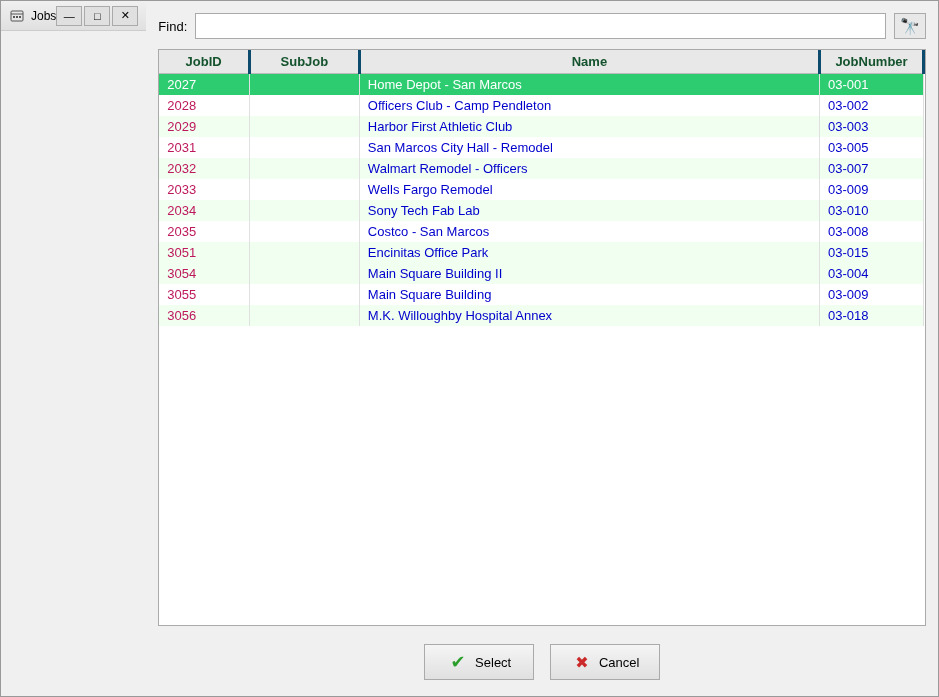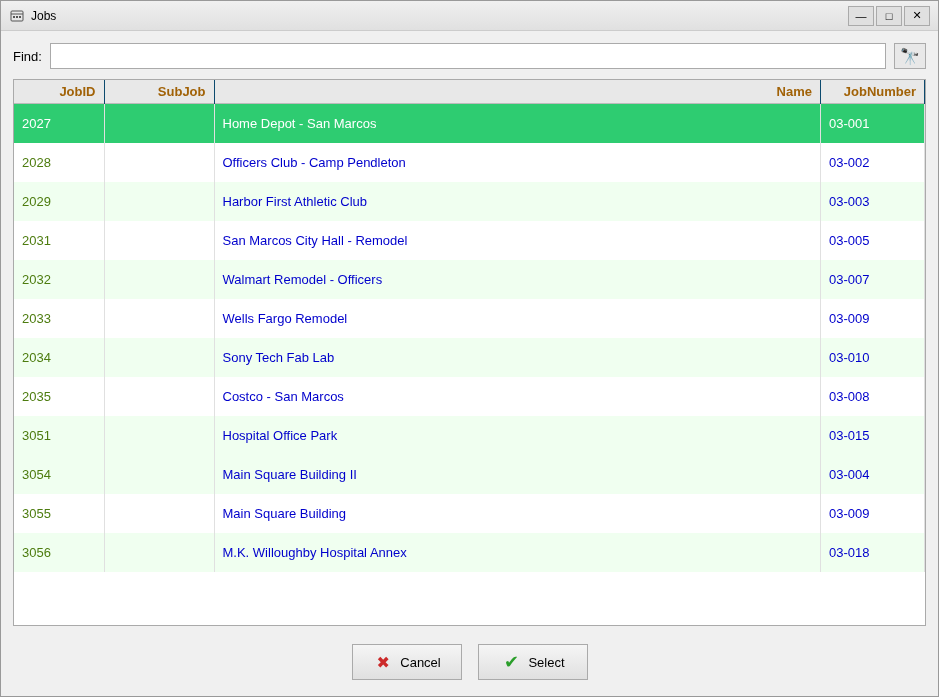--- a/index.html
+++ b/index.html
@@ -13,21 +13,21 @@
       width: 939px;
       height: 697px;
     }
     .window {
       width: 939px;
       height: 697px;
       background: #f0f0f0;
       border: 1px solid #999;
       box-shadow: 2px 2px 8px rgba(0,0,0,0.3);
       display: flex;
-      flex-direction: column;
+      flex-direction: row;
     }
     .title-bar {
       background: linear-gradient(to bottom, #f0f0f0, #e0e0e0);
       border-bottom: 1px solid #ccc;
       height: 30px;
       display: flex;
       align-items: center;
       padding: 0 8px;
       user-select: none;
     }
@@ -104,51 +104,51 @@
     }
     table {
       width: 100%;
       border-collapse: collapse;
     }
     thead tr {
       background: #e8e8e8;
       border-bottom: 1px solid #bbb;
     }
     thead th {
-      text-align: right;
+      text-align: center;
       padding: 4px 8px;
       font-weight: bold;
       font-size: 13px;
-      border-right: 1px solid #0c4a6e;
-      color: #a16207;
+      border-right: 3px solid #0c4a6e;
+      color: #14532d;
     }
     tbody tr {
       cursor: default;
     }
     tbody tr.row-selected {
       background: #2ecc71 !important;
       color: white;
     }
     tbody tr.row-selected td {
       color: white;
     }
     tbody tr.row-even {
       background: #f0fff0;
     }
     tbody tr.row-odd {
       background: #ffffff;
     }
     tbody td {
-      padding: 12px 8px;
+      padding: 3px 8px;
       font-size: 13px;
       border-right: 1px solid #e0e0e0;
       color: #0000cc;
     }
     tbody td.col-jobid, tbody td.col-subjob {
-      color: #4d7c0f;
+      color: #be185d;
     }
     tbody tr.row-selected td {
       color: white !important;
     }
     .footer {
       display: flex;
       justify-content: center;
       gap: 16px;
       padding: 8px 0 4px 0;
     }
@@ -274,21 +274,21 @@
             </tr>
             <tr class="row-odd">
               <td class="col-jobid">2035</td>
               <td class="col-subjob"></td>
               <td class="col-name">Costco - San Marcos</td>
               <td class="col-jobnumber">03-008</td>
             </tr>
             <tr class="row-even">
               <td class="col-jobid">3051</td>
               <td class="col-subjob"></td>
-              <td class="col-name">Hospital Office Park</td>
+              <td class="col-name">Encinitas Office Park</td>
               <td class="col-jobnumber">03-015</td>
             </tr>
             <tr class="row-even">
               <td class="col-jobid">3054</td>
               <td class="col-subjob"></td>
               <td class="col-name">Main Square Building II</td>
               <td class="col-jobnumber">03-004</td>
             </tr>
             <tr class="row-odd">
               <td class="col-jobid">3055</td>
@@ -300,23 +300,23 @@
               <td class="col-jobid">3056</td>
               <td class="col-subjob"></td>
               <td class="col-name">M.K. Willoughby Hospital Annex</td>
               <td class="col-jobnumber">03-018</td>
             </tr>
           </tbody>
       </table>
     </div>
 
     <div class="footer">
+      <button class="footer-btn">
+        <span class="btn-icon check-icon"></span>
+        <span>Select</span>
+      </button>
       <button class="footer-btn">
         <span class="btn-icon cancel-icon"></span>
         <span>Cancel</span>
       </button>
-      <button class="footer-btn">
-        <span class="btn-icon check-icon"></span>
-        <span>Select</span>
-      </button>
     </div>
   </div>
 </div>
 
 </body></html>

